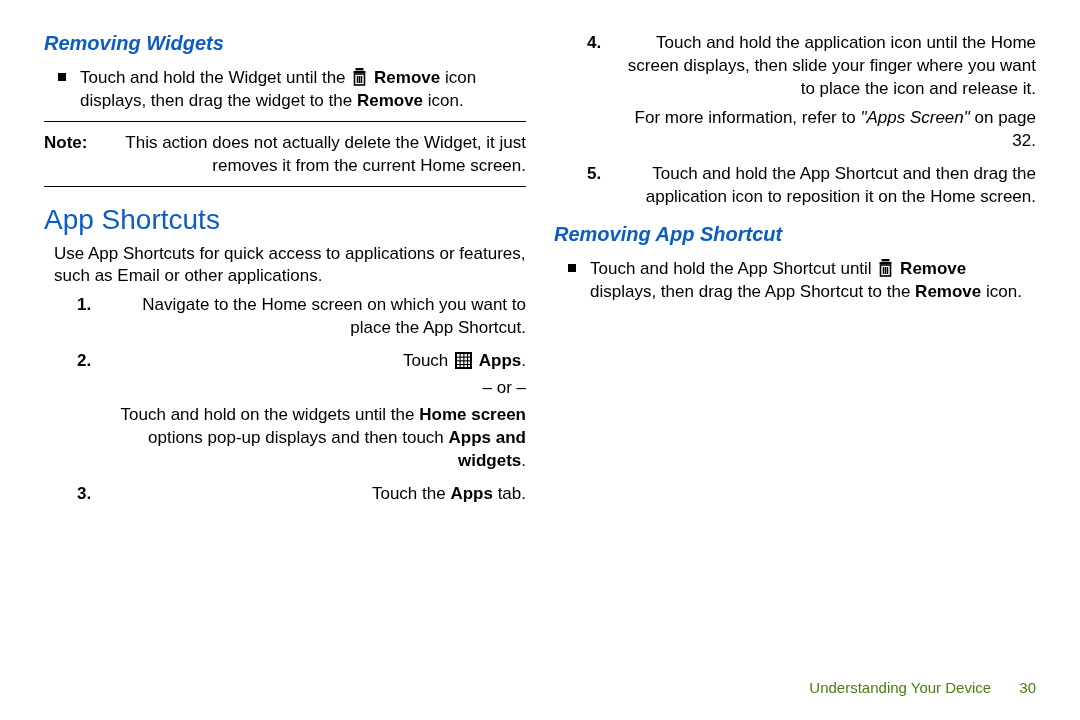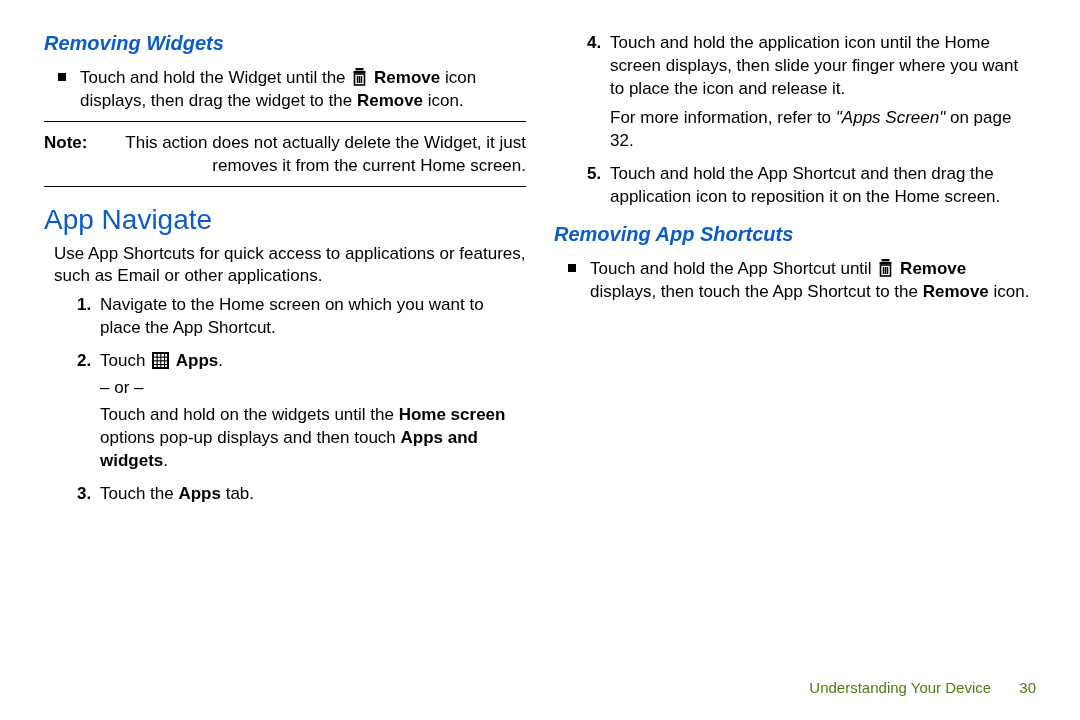--- a/index.html
+++ b/index.html
@@ -77,20 +77,21 @@
     flex: 1;
     text-align: right;
   }
   ol {
     margin: 2px 0 0 0;
     padding-left: 52px;
   }
   ol li {
     padding-left: 4px;
     margin-bottom: 10px;
+    text-align: right;
   }
   ol li::marker {
     font-weight: bold;
   }
   ol.continue li::marker {
     font-weight: bold;
   }
   .inline-icon {
     display: inline-block;
     vertical-align: -3px;
@@ -144,21 +145,21 @@
 
     <div class="rule"></div>
 
     <div class="note">
       <div class="note-label">Note:</div>
       <div class="note-body">This action does not actually delete the Widget, it just removes it from the current Home screen.</div>
     </div>
 
     <div class="rule"></div>
 
-    <div class="h-section">App Navigate</div>
+    <div class="h-section">App Shortcuts</div>
     <p class="body-text indent">Use App Shortcuts for quick access to applications or features, such as Email or other applications.</p>
 
     <ol start="1">
       <li>
         <span>Navigate to the Home screen on which you want to place the App Shortcut.</span>
       </li>
       <li>
         <span>Touch </span>
         <span class="inline-icon grid-svg">
           <svg viewBox="0 0 17 17" width="17" height="17">
@@ -199,38 +200,38 @@
         <span>Touch and hold the application icon until the Home screen displays, then slide your finger where you want to place the icon and release it.</span>
         <div style="margin-top:6px">
           <span>For more information, refer to </span><span class="i">"Apps Screen"</span><span> on page 32.</span>
         </div>
       </li>
       <li>
         <span>Touch and hold the App Shortcut and then drag the application icon to reposition it on the Home screen.</span>
       </li>
     </ol>
 
-    <div class="h-blue" style="margin-top:12px">Removing App Shortcuts</div>
+    <div class="h-blue" style="margin-top:12px">Removing App Shortcut</div>
 
     <div class="bullet">
       <div class="square"></div>
       <div class="bullet-text">
         <span>Touch and hold the App Shortcut until </span>
         <span class="inline-icon trash-svg">
           <svg viewBox="0 0 14 18" width="15" height="18">
             <rect x="3" y="0" width="8" height="2.4" fill="#000"></rect>
             <rect x="1" y="3" width="12" height="2.2" fill="#000"></rect>
             <rect x="2" y="6" width="10" height="11" fill="none" stroke="#000" stroke-width="1.6"></rect>
             <line x1="5" y1="8" x2="5" y2="15" stroke="#000" stroke-width="1.5"></line>
             <line x1="7" y1="8" x2="7" y2="15" stroke="#000" stroke-width="1.5"></line>
             <line x1="9" y1="8" x2="9" y2="15" stroke="#000" stroke-width="1.5"></line>
           </svg>
         </span>
         <span class="b">Remove</span>
-        <span> displays, then touch the App Shortcut to the </span>
+        <span> displays, then drag the App Shortcut to the </span>
         <span class="b">Remove</span>
         <span> icon.</span>
       </div>
     </div>
   </div>
 </div>
 
 <div class="footer">
   <span>Understanding Your Device</span>
   <span class="pg">30</span>

